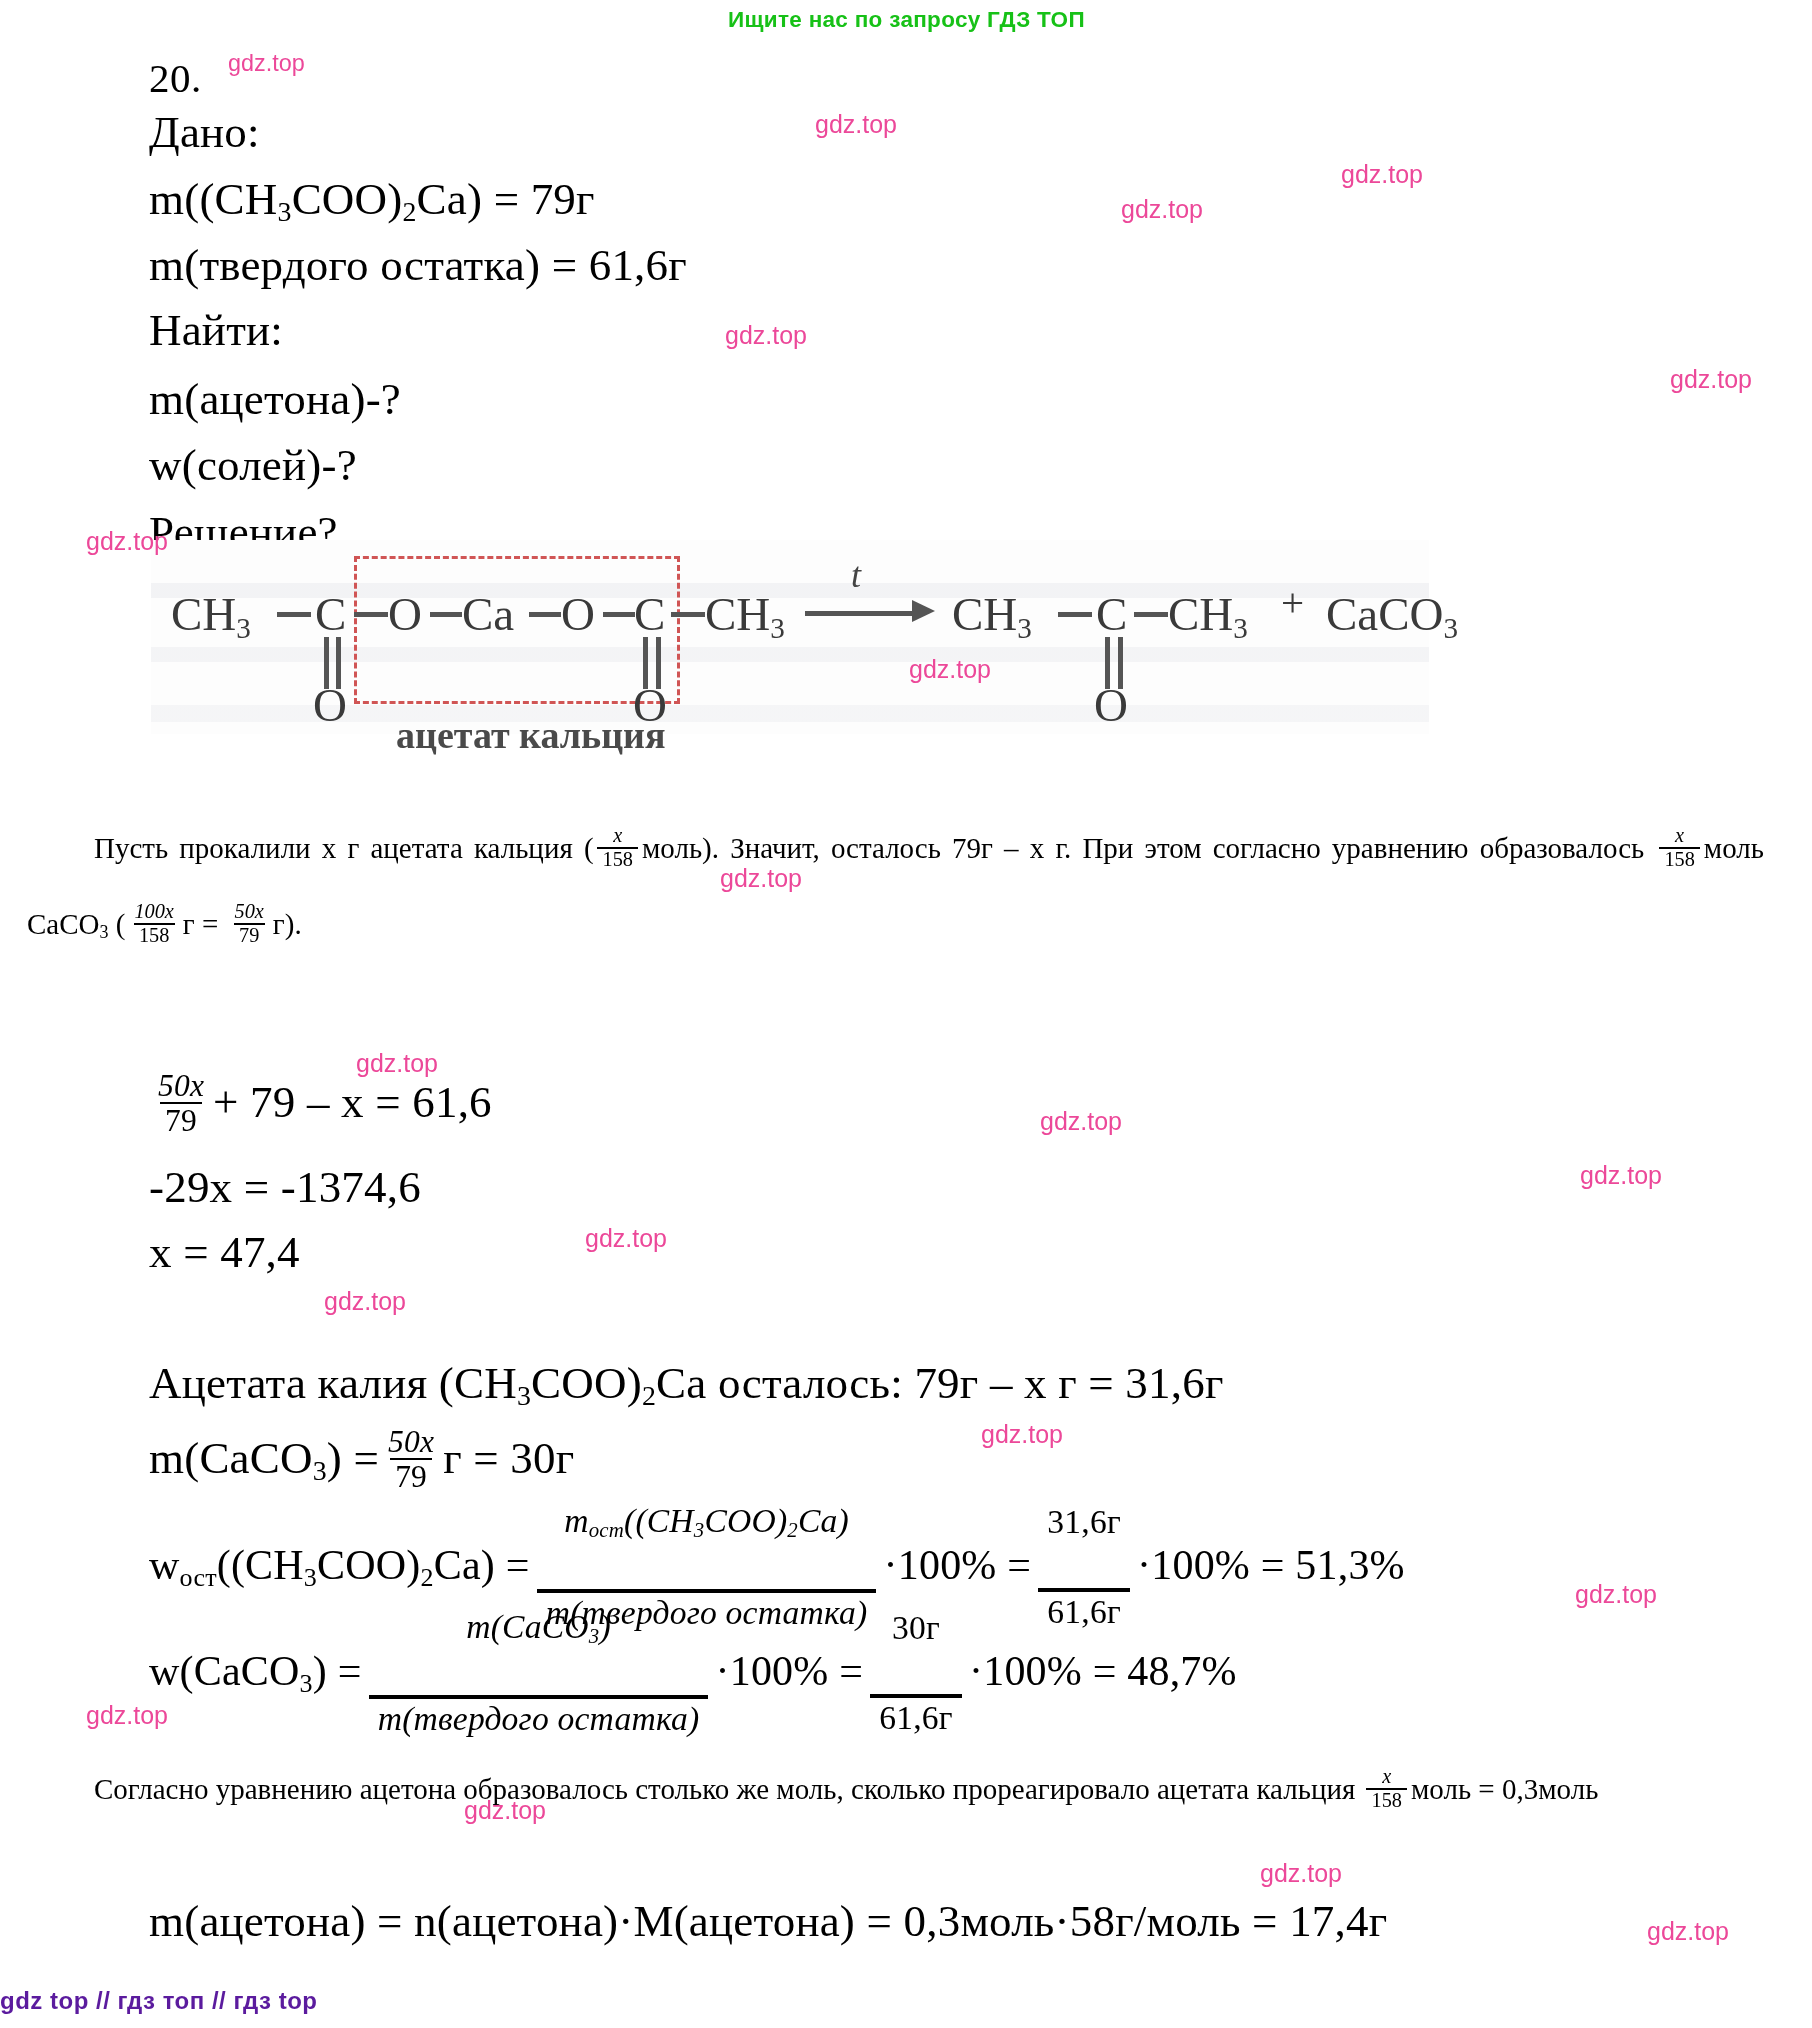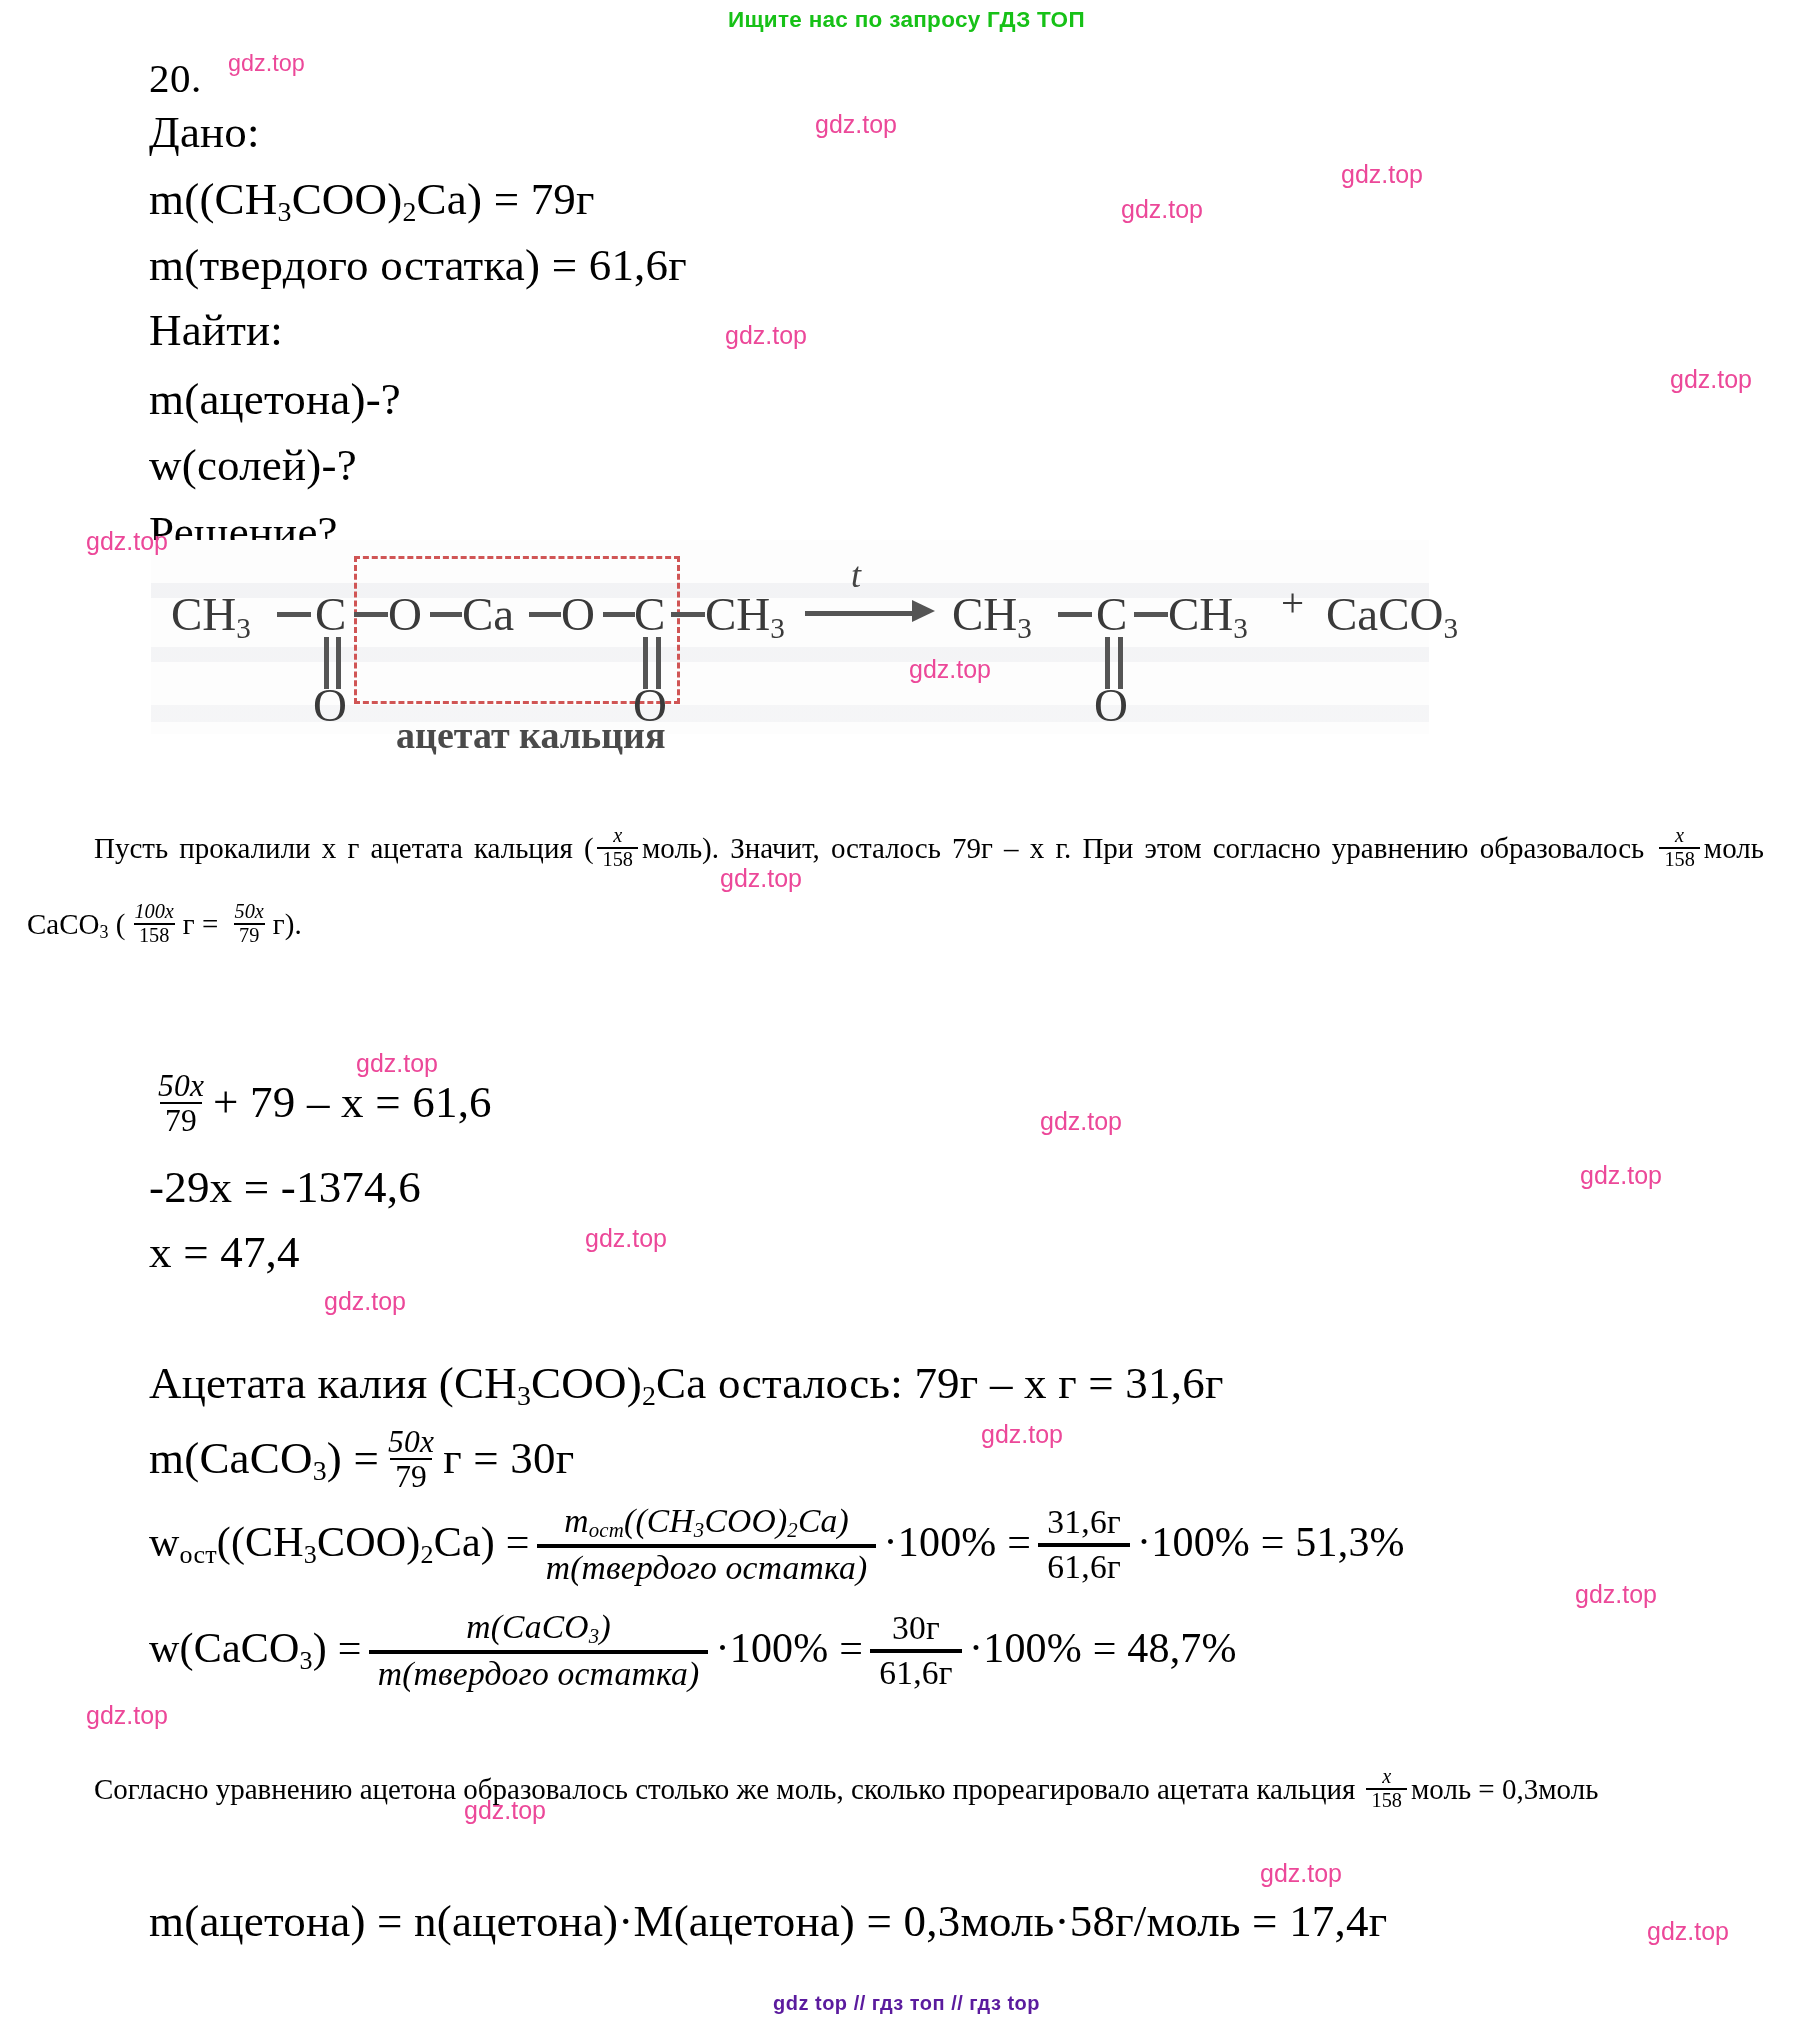--- a/index.html
+++ b/index.html
@@ -27,23 +27,22 @@
     font-size: 22.5px;
     font-weight: bold;
     color: #17c117;
     letter-spacing: 0.3px;
   }
   .promo-footer {
     position: absolute;
     bottom: 14.4px;
     left: 0;
     width: 100%;
-    text-align: center;
     font-family: "Liberation Sans", sans-serif;
-    font-size: 20px;
+    font-size: 24px;
     font-weight: bold;
     color: #5b1b9e;
     letter-spacing: 0.5px;
   }
 
   
   .wm {
     position: absolute;
     font-family: "Liberation Sans", sans-serif;
     font-size: 23.4px;
@@ -108,20 +107,21 @@
 
   
   .frac2 {
     display: inline-flex;
     flex-direction: column;
     align-items: center;
     vertical-align: middle;
     margin: 0 7.2px;
     position: relative;
     top: -1.8px;
+    gap: 45px;
   }
   .frac2 > .num { font-size: 0.80em; line-height: 1.1; padding: 0 9px 1.8px; font-style: italic; }
   .frac2 > .den { font-size: 0.80em; line-height: 1.1; padding: 1.8px 9px 0; border-top: 4.5px solid #000; font-style: italic; }
   .frac2.plain > .num, .frac2.plain > .den { font-style: normal; }
 
   
   .scheme {
     position: absolute;
     left: 151px;
     top: 540px;

